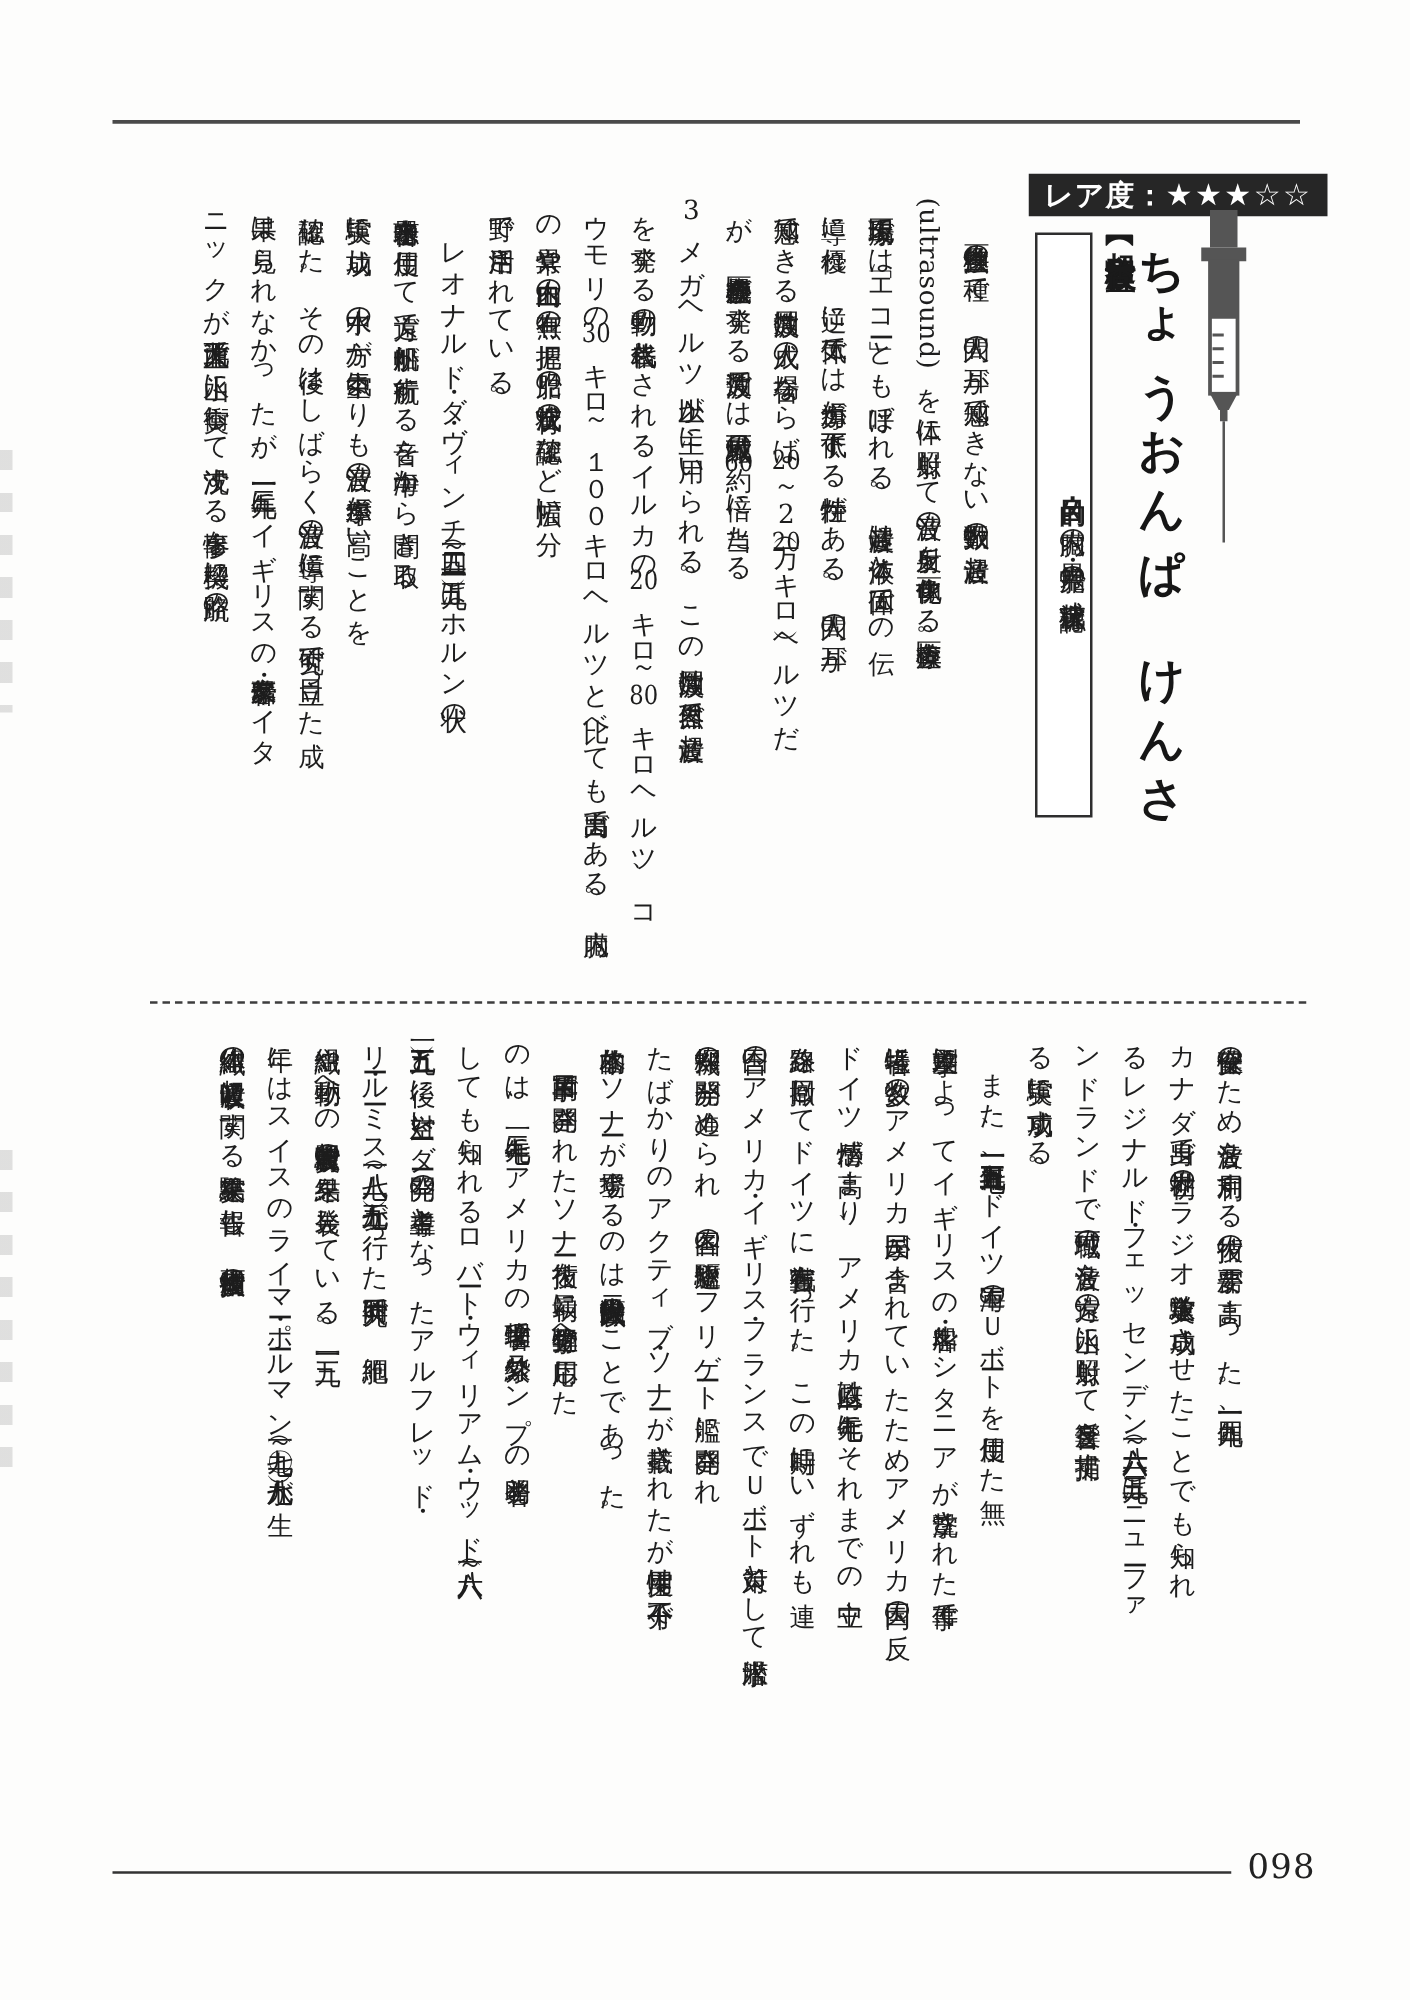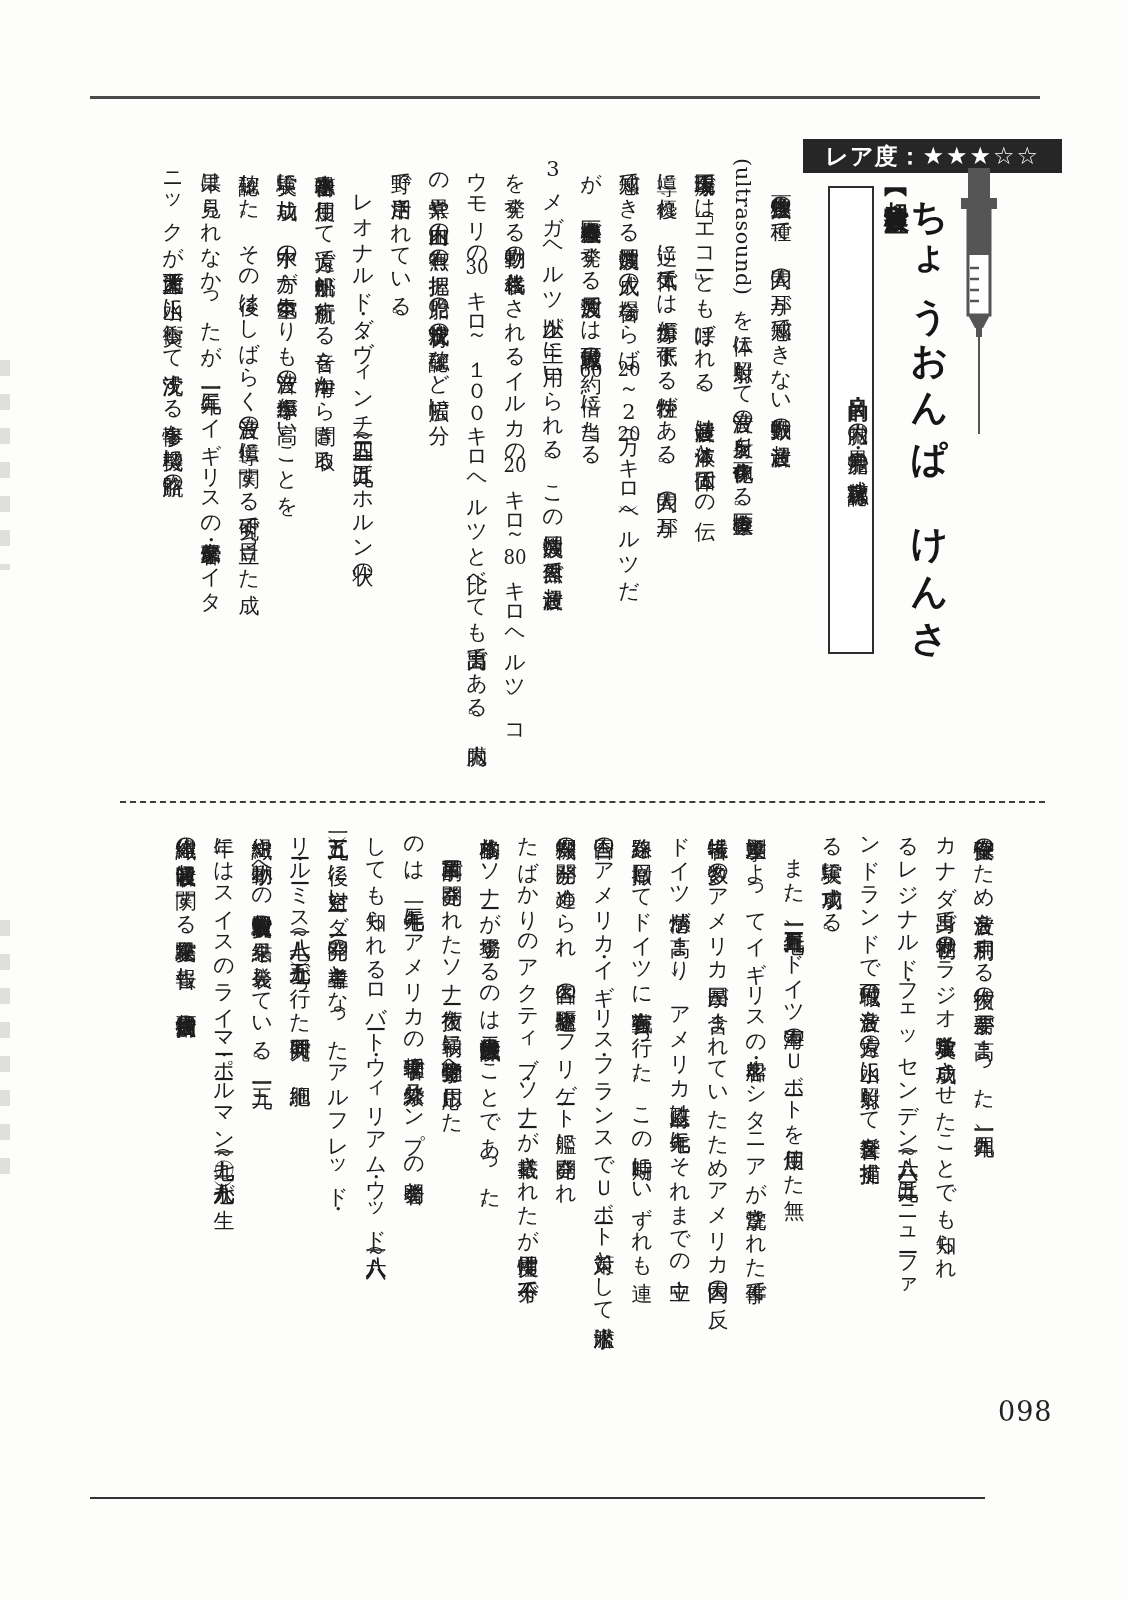--- a/index.html
+++ b/index.html
@@ -5,27 +5,27 @@
   html,body { margin:0; padding:0; background:#e8e8e8; }
   .page {
     position:relative; width:1128px; height:1600px; margin:0 auto;
     background:#fdfdfc; overflow:hidden; color:#1f1f1f;
     font-family:"DejaVu Serif","Liberation Serif",serif;
   }
   .rule { position:absolute; background:#4a4a4a; }
   .top-rule { top:96px; left:90px; width:950px; height:3px; }
   .bottom-rule { top:1497px; left:90px; width:895px; height:2px; background:#333; }
   .page-number {
-    position:absolute; top:1396px; left:998px; font-size:27px; color:#222;
+    position:absolute; top:1478px; left:998px; font-size:27px; color:#222;
     font-family:"DejaVu Serif","Liberation Serif",serif; letter-spacing:1px;
   }
   .rarity-badge {
     position:absolute; top:139px; right:66px; height:34px;
     background:#262626; color:#ffffff; display:flex; align-items:center;
-    padding:0 22px; font-family:"DejaVu Sans","Liberation Sans",sans-serif;
+    padding:0 12px; font-family:"DejaVu Sans","Liberation Sans",sans-serif;
     font-weight:bold; font-size:23px; letter-spacing:1px;
   }
   .rarity-badge .stars { font-size:24px; letter-spacing:2px; }
   .page-title {
     position:absolute; top:176px; right:173px; margin:0;
     writing-mode:vertical-rl; font-size:37px; font-weight:bold;
     letter-spacing:5px; color:#161616;
   }
   .subtitle {
     position:absolute; top:180px; right:215px;

